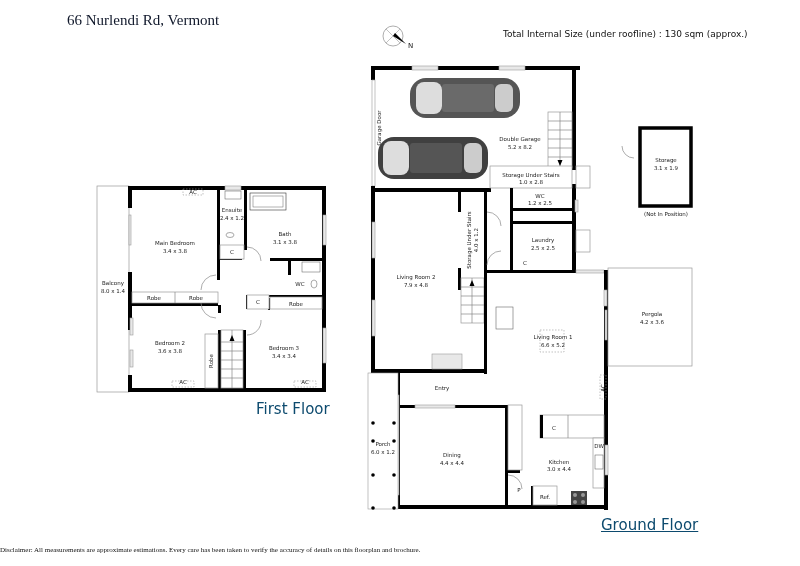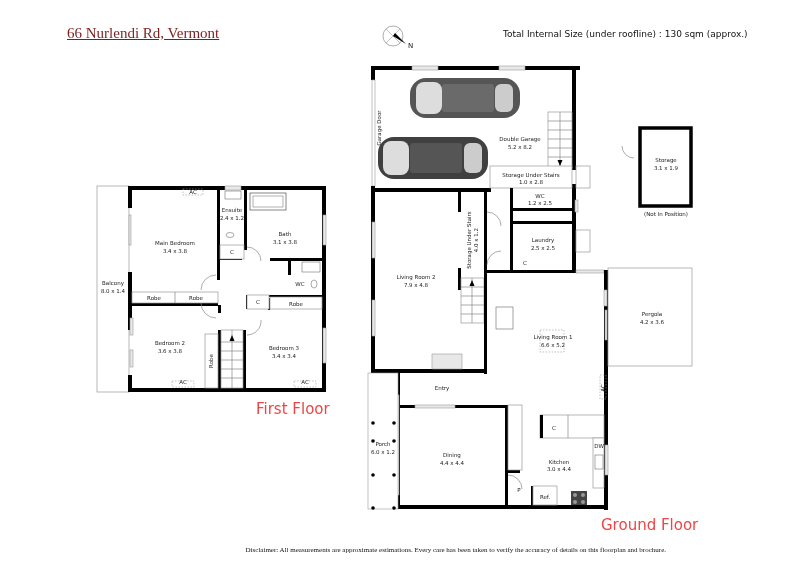--- a/index.html
+++ b/index.html
@@ -1,22 +1,22 @@
 <!DOCTYPE html>
 <html><head>
 <meta charset="utf-8">
 <style>
   html, body { margin:0; padding:0; background:#ffffff; }
   body { width:800px; height:566px; position:relative; overflow:hidden; font-family:"Liberation Sans", sans-serif; }
-  .address { position:absolute; left:67px; top:25px; font-family:"Liberation Serif", serif; font-size:15px; color:#7f1d1d;text-decoration:underline; }
+  .address { position:absolute; left:67px; top:12px; font-family:"Liberation Serif", serif; font-size:15px; color:#0f172a; }
   .total { position:absolute; left:503px; top:29px; font-family:"DejaVu Sans", sans-serif; font-size:9px; color:#111; }
-  .floor-label { position:absolute; font-family:"DejaVu Sans", sans-serif; font-size:15px; color:#ef4444; }
+  .floor-label { position:absolute; font-family:"DejaVu Sans", sans-serif; font-size:15px; color:#0c4a6e; }
   .first { left:256px; top:400px; }
-  .ground { left:601px; top:516px; }
-  .disclaimer { position:absolute; left:0; width:666px; top:546px; text-align:right; font-family:"Liberation Serif", serif; font-size:7px; color:#111; }
+  .ground { left:601px; top:516px;text-decoration:underline; }
+  .disclaimer { position:absolute; left:0; width:666px; top:546px; text-align:left; font-family:"Liberation Serif", serif; font-size:7px; color:#111; }
   svg { position:absolute; left:0; top:0; }
   .rl { font-family:"DejaVu Sans", sans-serif; font-size:5.5px; fill:#222; text-anchor:middle; }
   .wall { fill:#000; }
   .thin { stroke:#888; stroke-width:0.7; fill:none; }
   .thinw { stroke:#999; stroke-width:0.7; fill:#fff; }
   .win { fill:#e8e8e8; stroke:#999; stroke-width:0.6; }
   .dash { stroke:#999; stroke-width:0.6; stroke-dasharray:1.5,1.5; fill:none; }
 </style>
 </head>
 <body>

